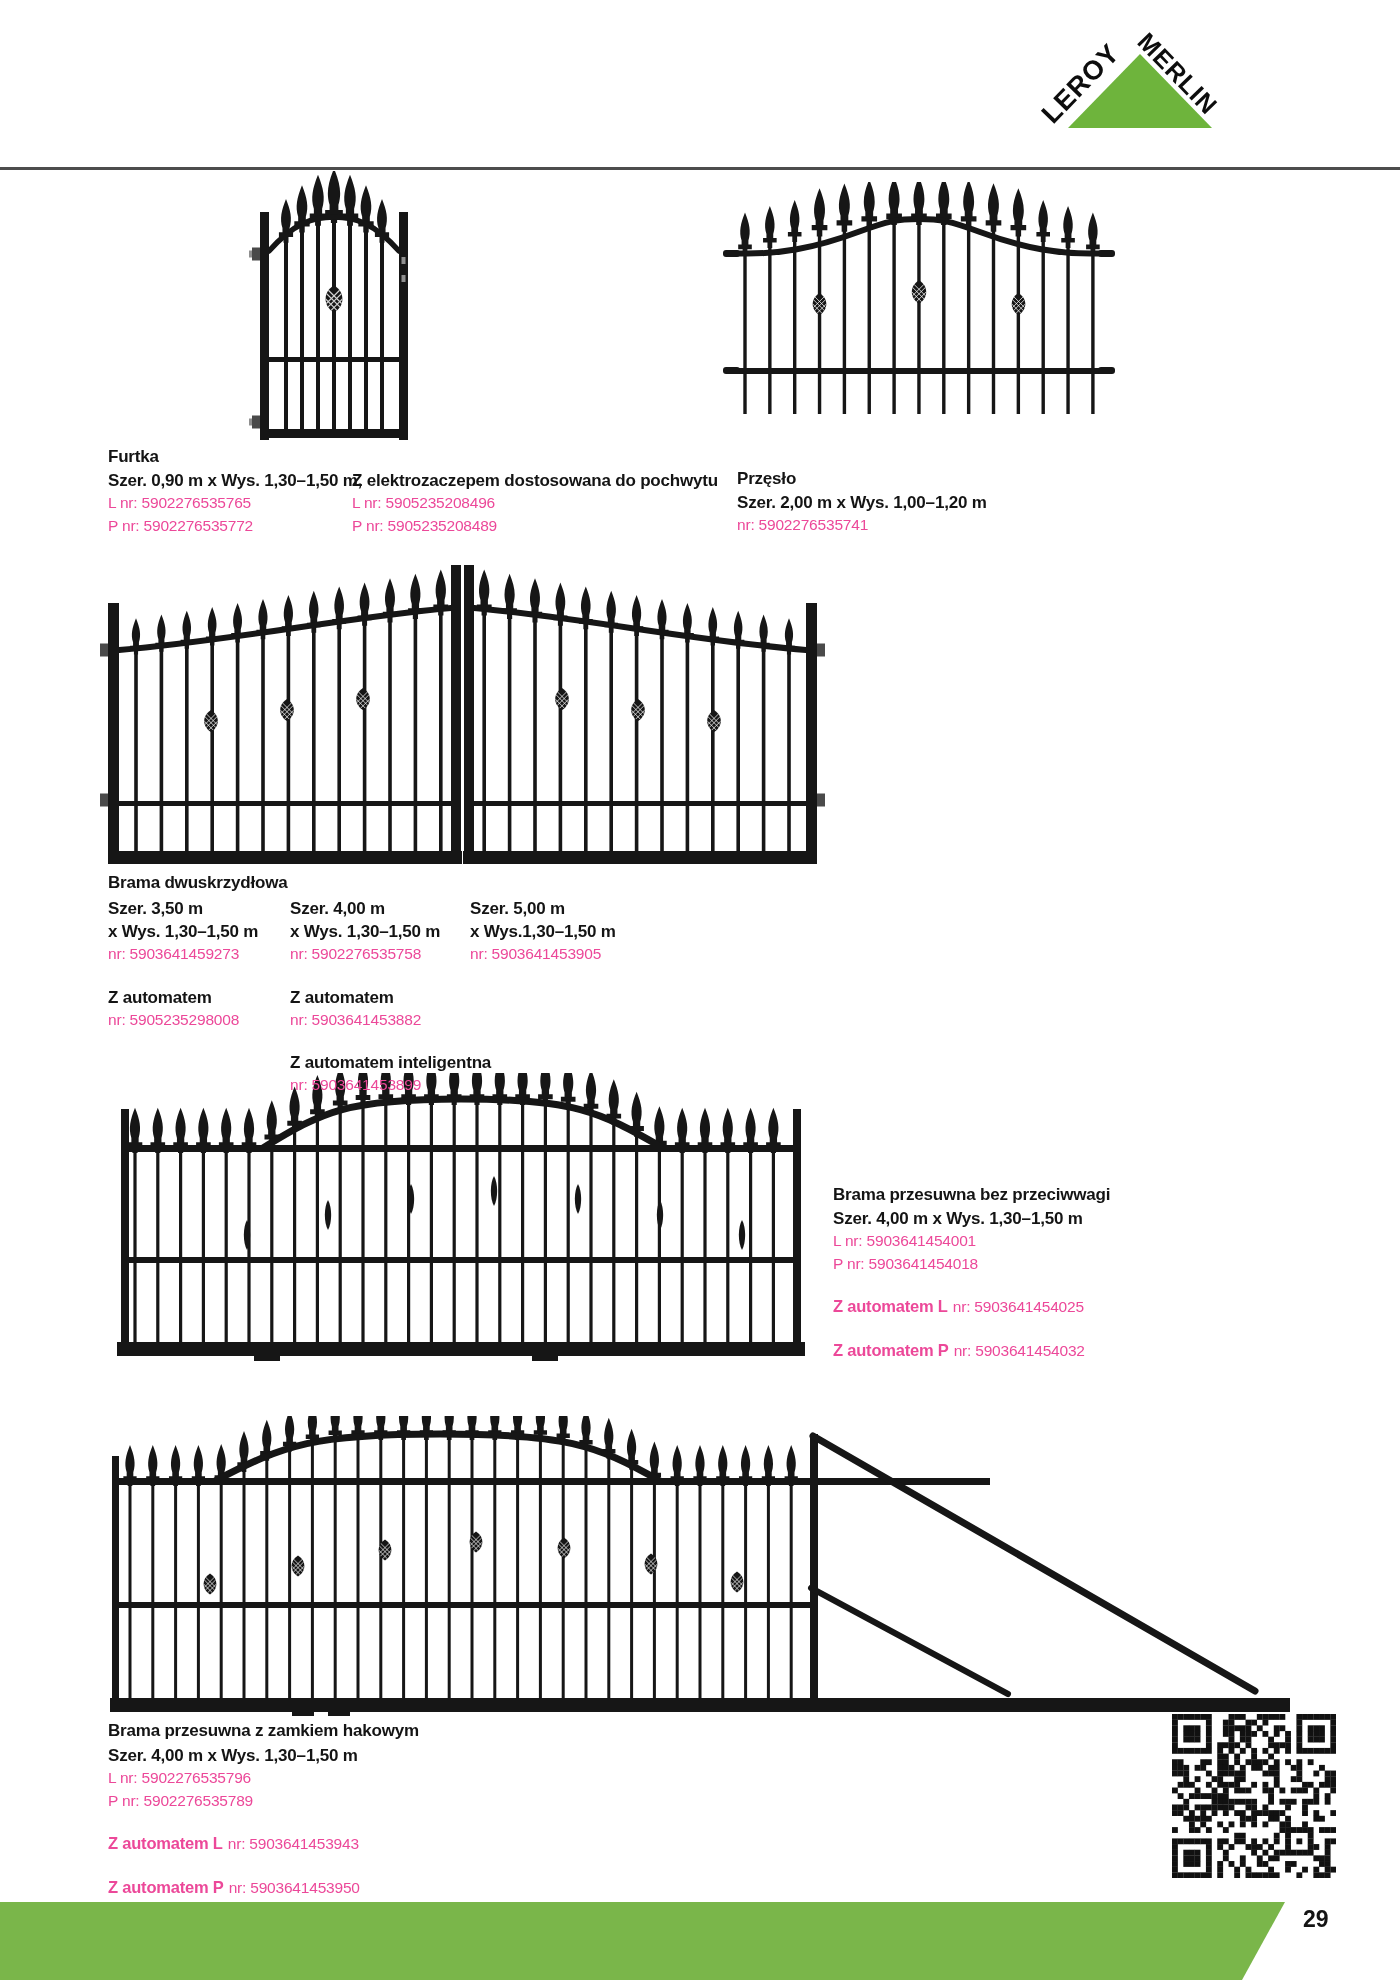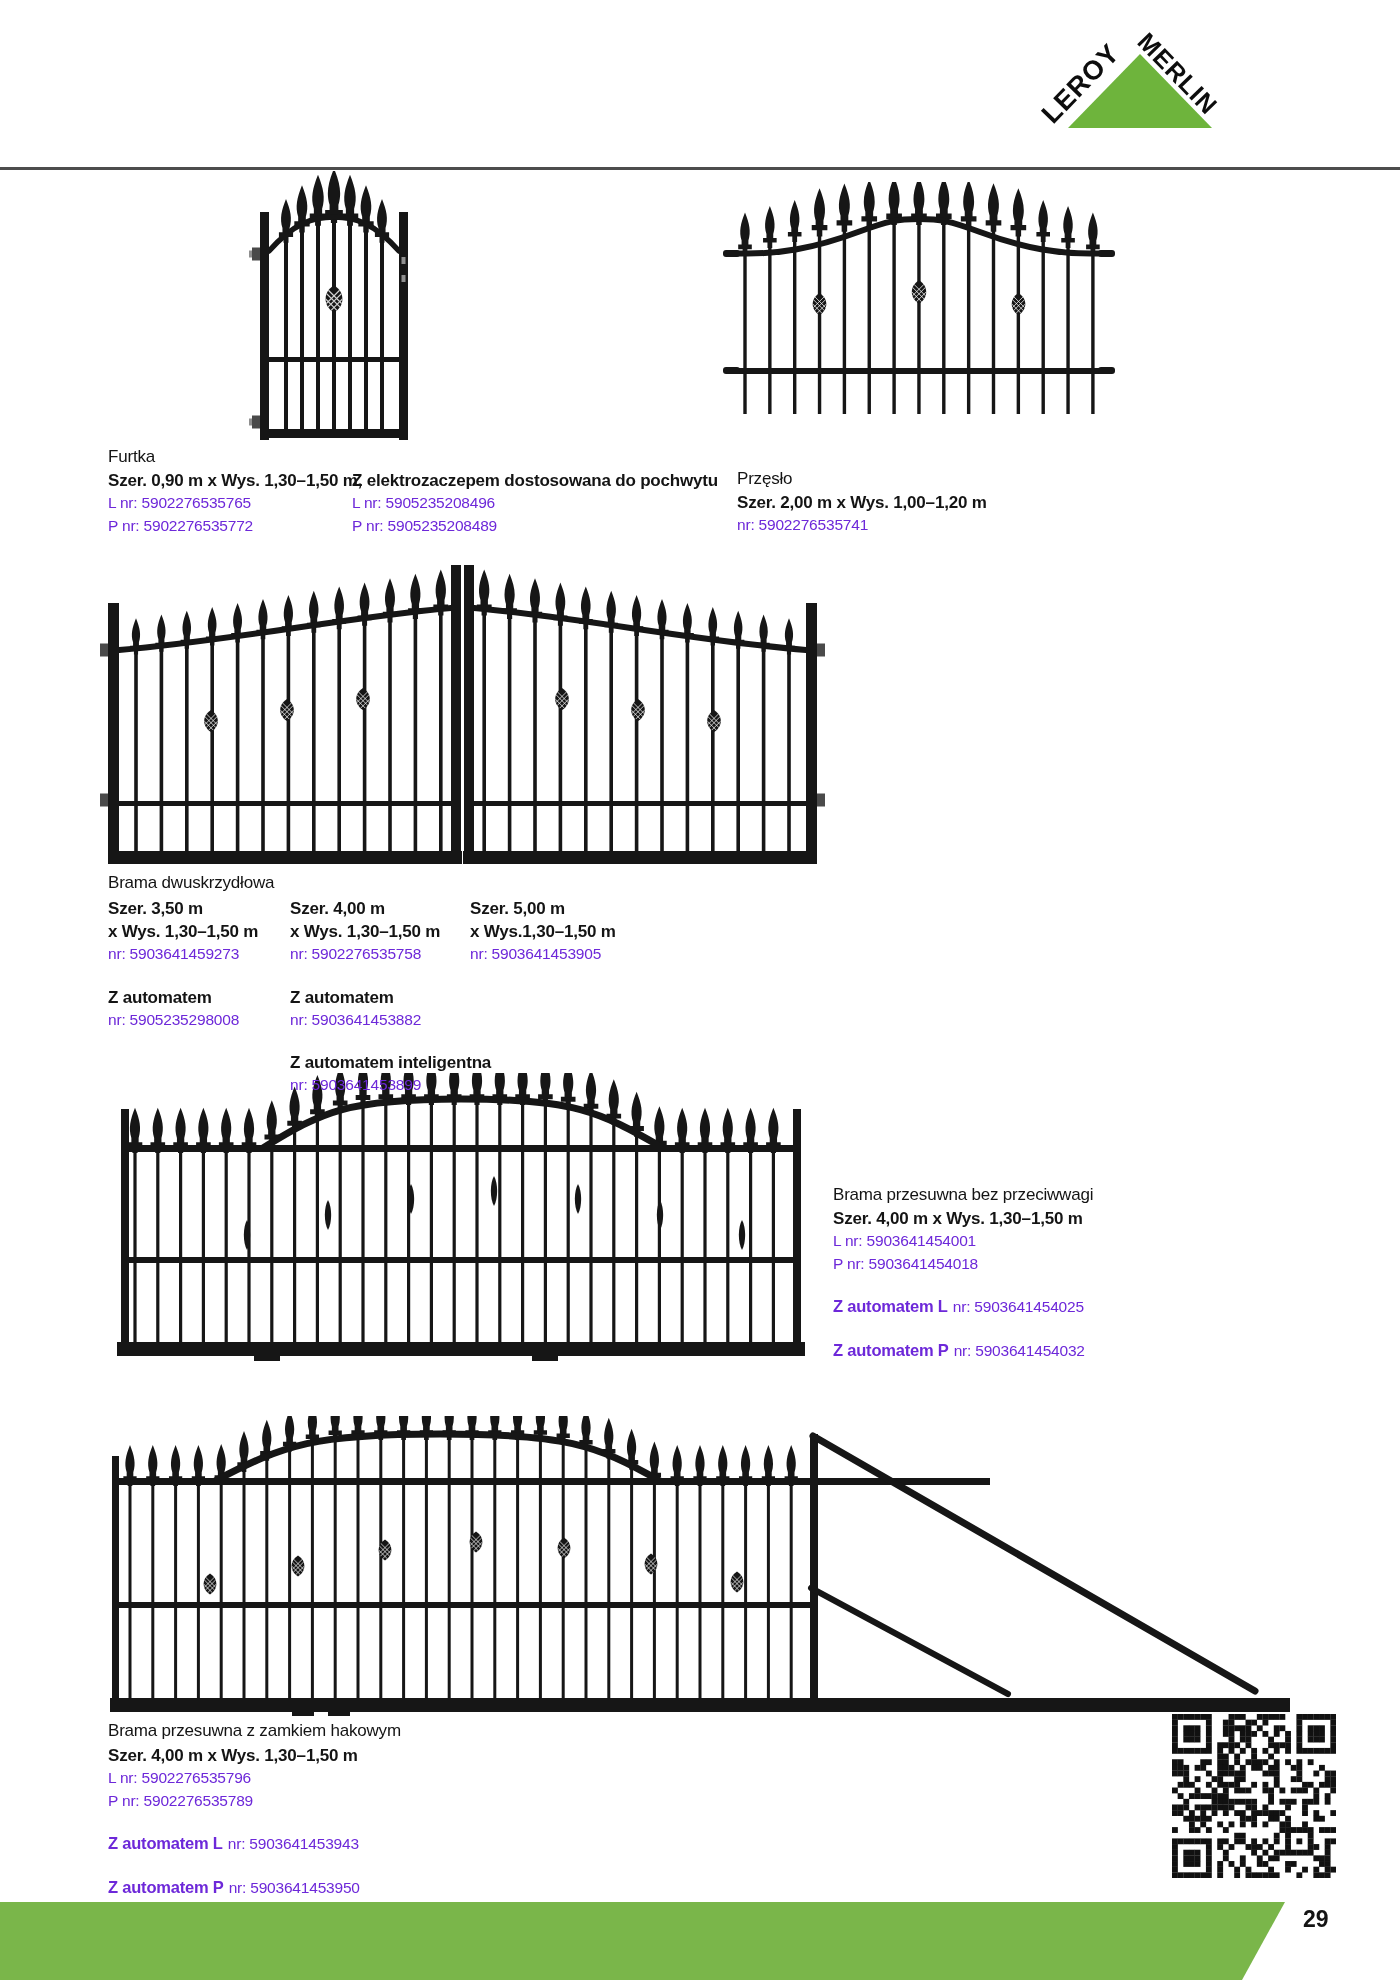--- a/index.html
+++ b/index.html
@@ -3,23 +3,23 @@
 <meta charset="utf-8">
 <style>
   html,body{margin:0;padding:0;background:#e8e8e8;}
   .page{position:relative;width:1400px;height:1980px;background:#fff;overflow:hidden;
         font-family:"Liberation Sans",sans-serif;color:#141414;}
   .rule{position:absolute;left:0;top:167px;width:1400px;height:3px;background:#4d4d4d;}
   .logo{position:absolute;left:1040px;top:22px;}
   .logo text{font-family:"Liberation Sans",sans-serif;font-weight:bold;fill:#0d0d0d;letter-spacing:1px;}
   .drw{position:absolute;}
   .blk{position:absolute;letter-spacing:-0.2px;}
-  .t{font-size:17px;font-weight:normal;line-height:24px;white-space:nowrap;}
+  .t{font-size:17px;font-weight:bold;line-height:24px;white-space:nowrap;}
   .d{font-size:17px;font-weight:bold;line-height:23px;white-space:nowrap;}
-  .n{font-size:15.5px;line-height:22.5px;white-space:nowrap;color:#6d28d9;}
+  .n{font-size:15.5px;line-height:22.5px;white-space:nowrap;color:#ec4899;}
   .gap{margin-top:20px;}
   .b{font-weight:bold;margin-right:5px;font-size:16.5px;}
   .qr{position:absolute;left:1172px;top:1714px;}
   .footbar{position:absolute;left:0;top:1902px;}
   .pagenum{position:absolute;left:1303px;top:1906px;font-size:23px;font-weight:bold;letter-spacing:0;}
   .defs{position:absolute;width:0;height:0;overflow:hidden;}
 </style>
 </head>
 <body>
 

